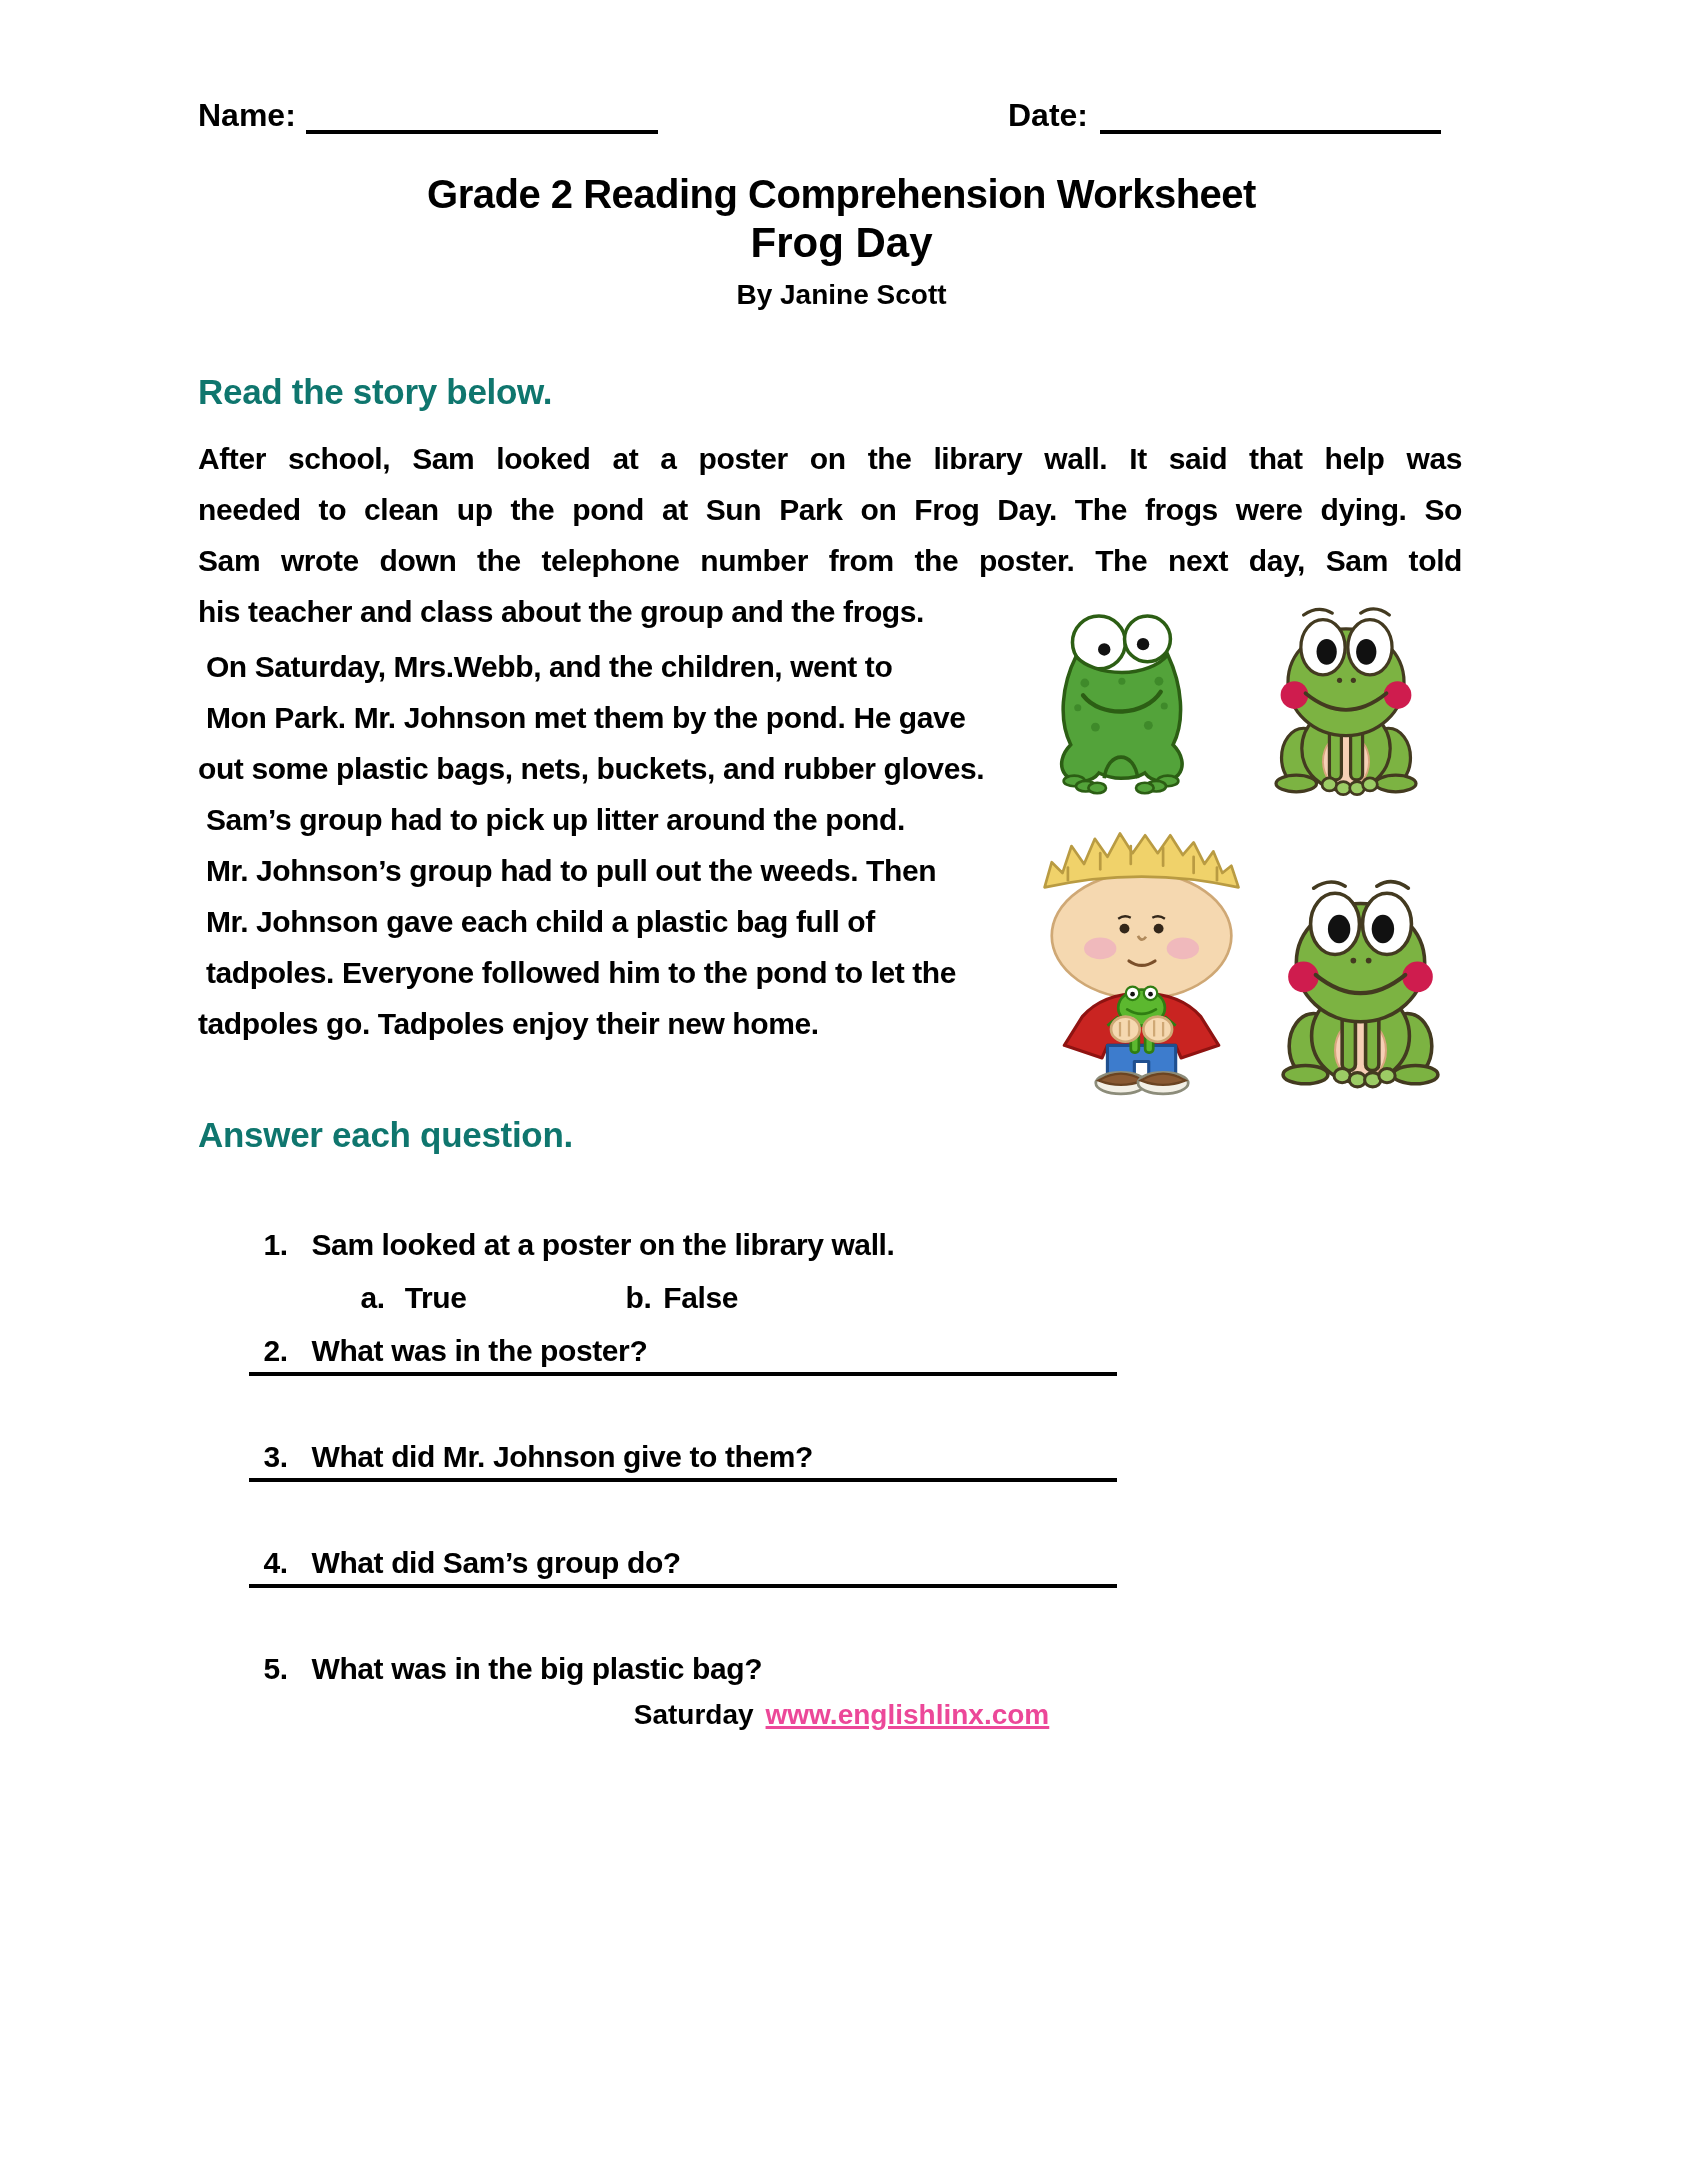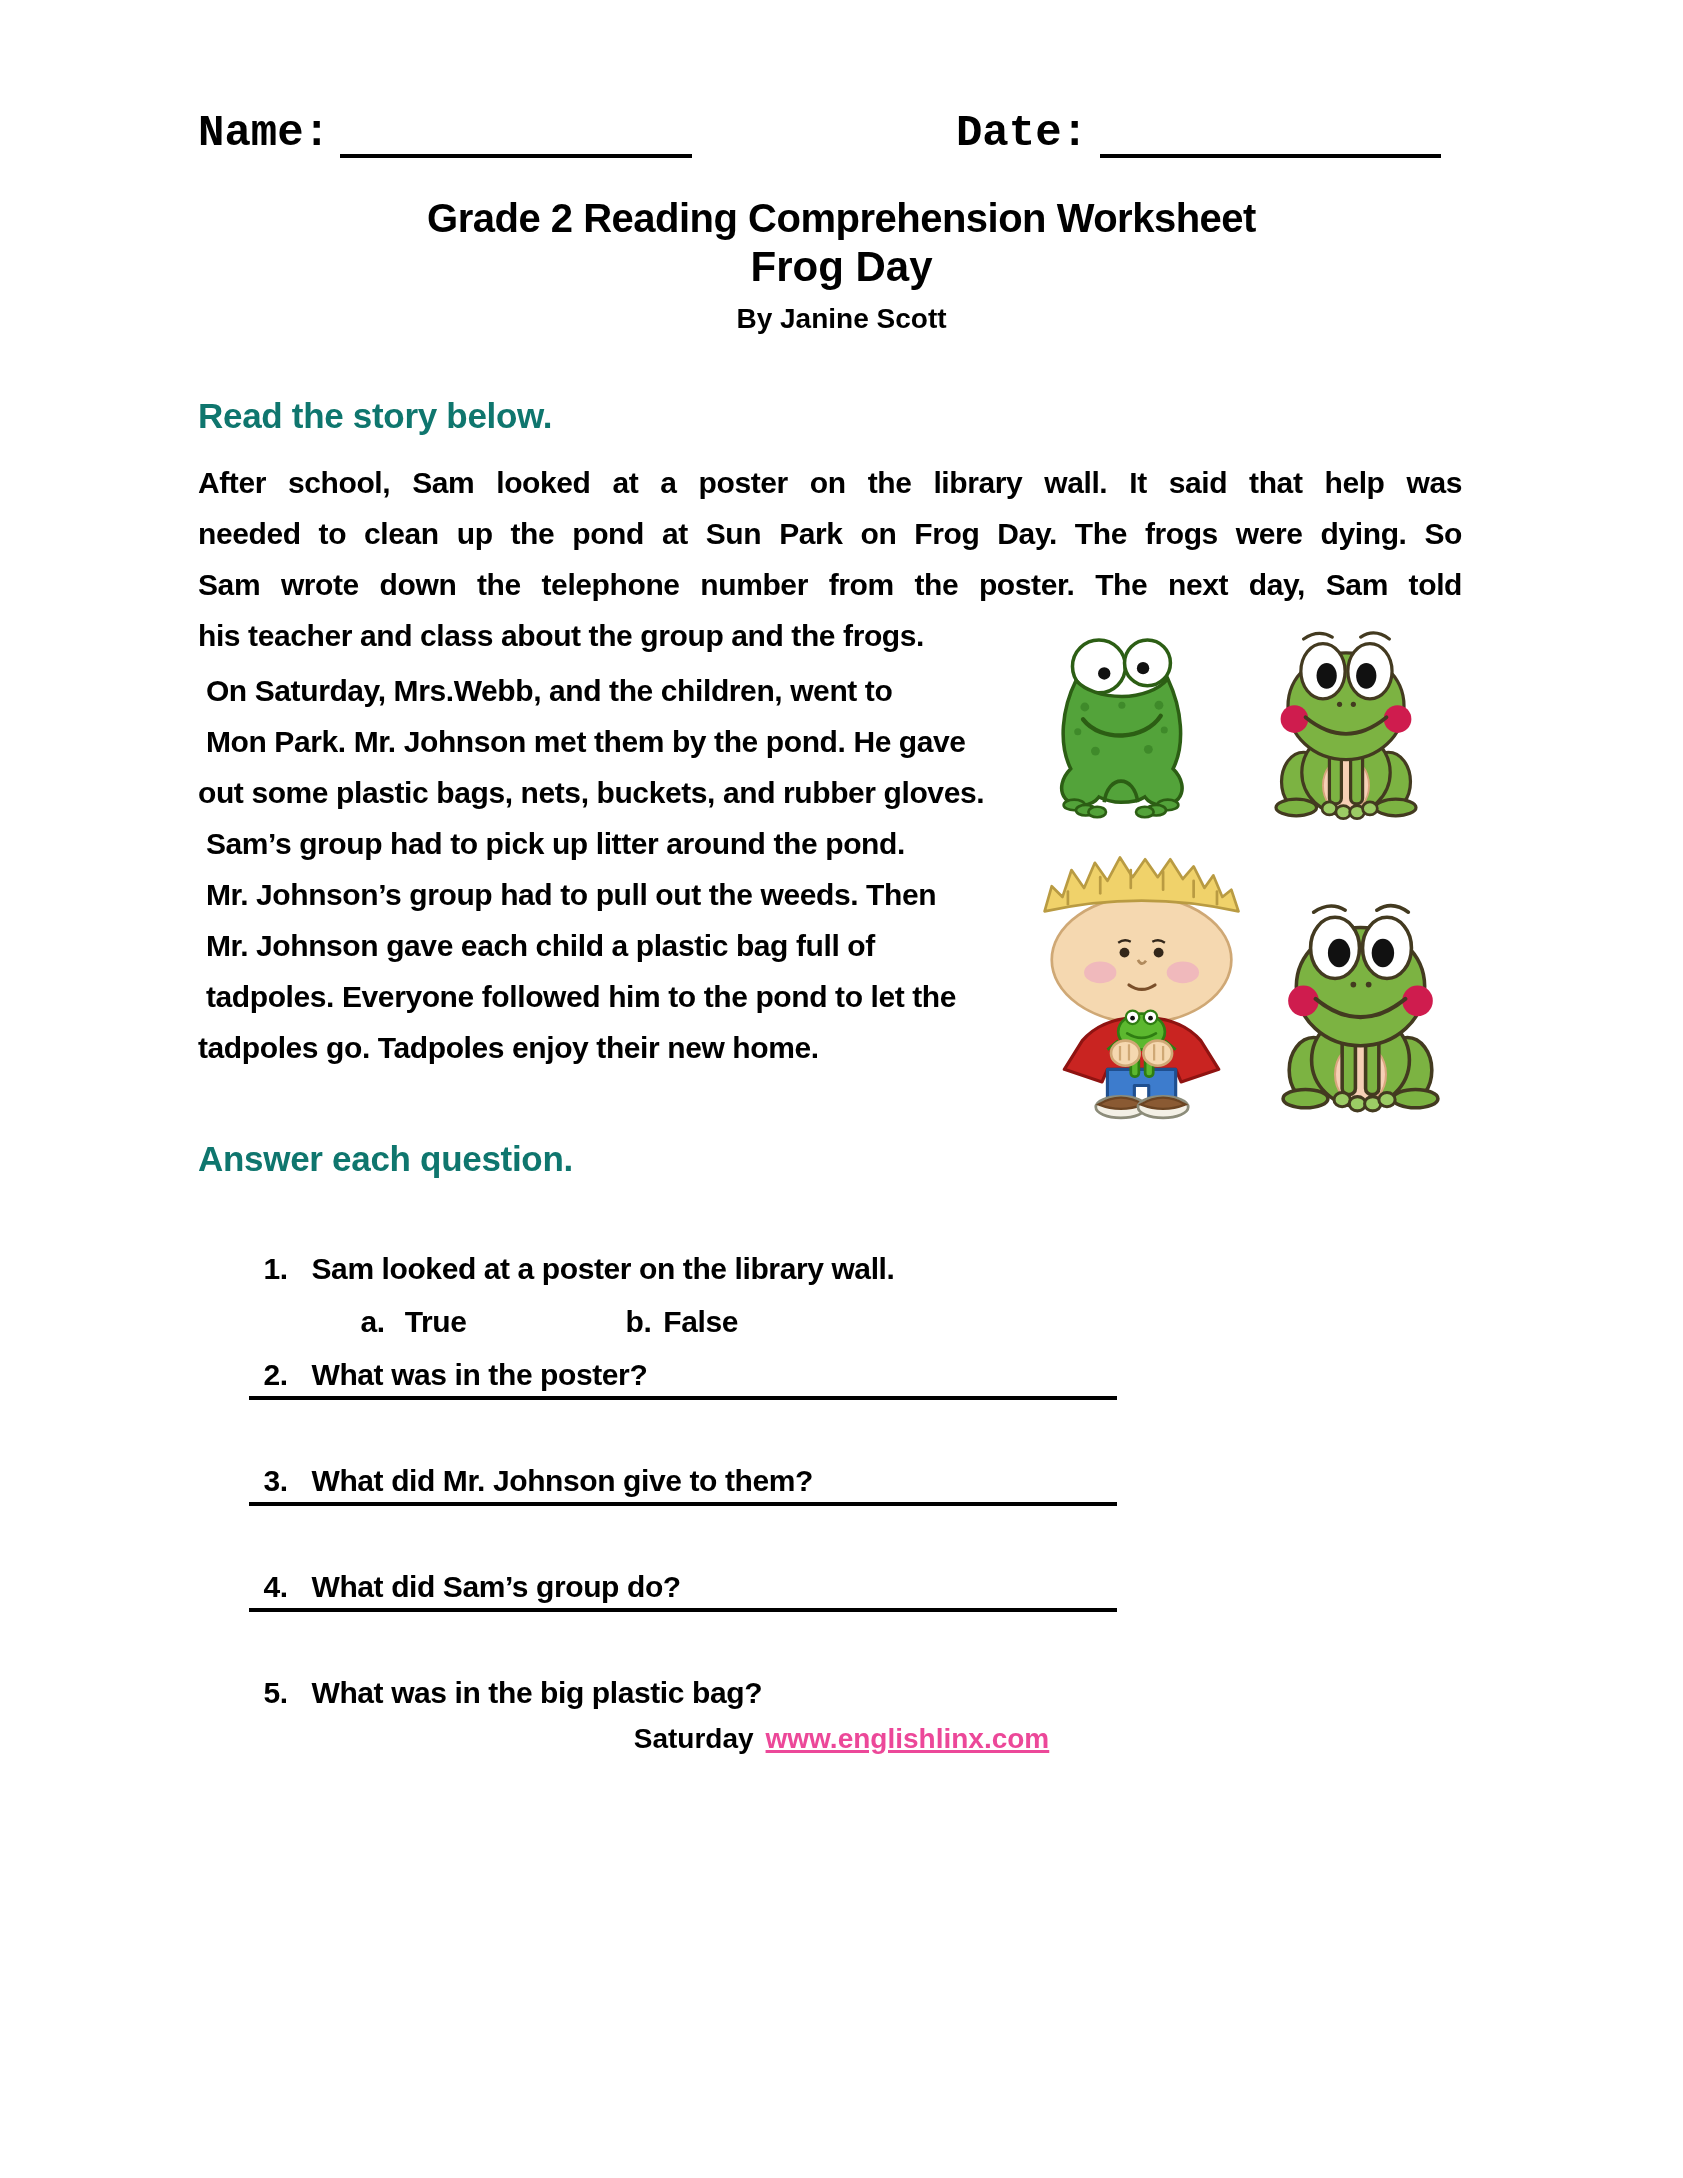--- a/index.html
+++ b/index.html
@@ -2,21 +2,21 @@
 <html><head>
 <meta charset="utf-8">
 <style>
   html,body{margin:0;padding:0;background:#ffffff;}
   .page{
     width:1683px;height:2178px;background:#ffffff;position:relative;overflow:hidden;
     font-family:"Liberation Sans",sans-serif;font-weight:700;color:#000;
   }
   .content{padding:0 221px 0 198px;}
   
-  .header-row{display:flex;align-items:flex-end;padding-top:114px;font-size:44px;height:44px;font-family:Liberation Mono, monospace;}
+  .header-row{display:flex;align-items:flex-end;padding-top:90px;font-size:32px;height:44px;}
   .field{display:flex;align-items:flex-end;}
   .fill-line{display:inline-block;border-bottom:4px solid #000;height:34px;}
   .name-line{width:352px;margin-left:10px;}
   .date-group{margin-left:auto;margin-right:21px;justify-content:flex-end;}
   .date-line{width:341px;margin-left:12px;}
   
   .center-wide{margin-left:-198px;margin-right:-221px;text-align:center;}
   .title{margin-top:36px;font-size:40px;letter-spacing:-0.5px;height:48px;line-height:48px;}
   .subtitle{font-size:42px;height:50px;line-height:50px;}
   .byline{margin-top:12px;font-size:28px;height:30px;line-height:30px;}

